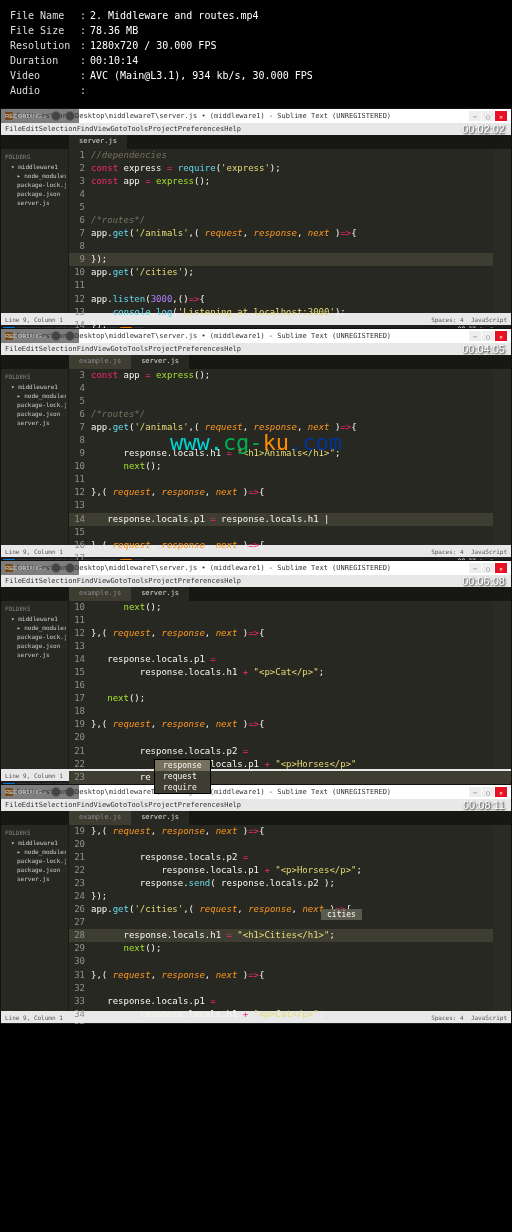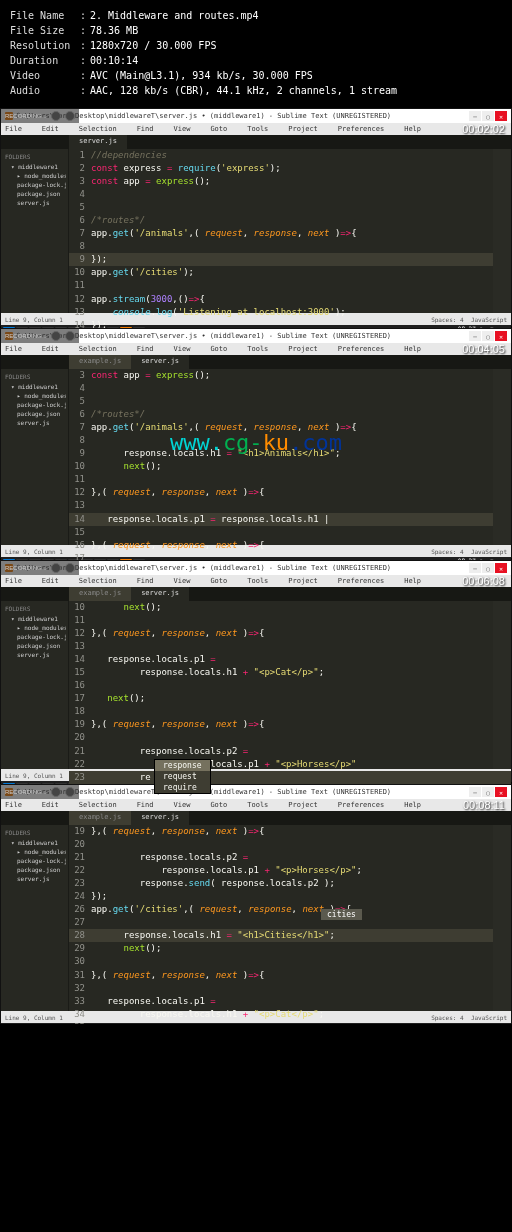--- a/index.html
+++ b/index.html
@@ -9,21 +9,21 @@
 .meta-label{width:70px;color:#ddd}
 .meta-colon{width:10px;color:#ddd}
 .meta-val{color:#fff;font-weight:normal}
 .win{background:#272822;margin-top:2px;border:1px solid #111;position:relative}
 .titlebar{background:#fff;height:14px;display:flex;align-items:center;padding:0 4px;font-size:7px;color:#333;justify-content:space-between}
 .titlebar-left{display:flex;align-items:center;gap:3px}
 .title-icon{width:8px;height:8px;background:#f57c00;border-radius:1px}
 .win-ctrls{display:flex;gap:1px}
 .win-btn{width:12px;height:10px;background:#eee;font-size:6px;display:flex;align-items:center;justify-content:center;color:#555}
 .win-btn.close{background:#e81123;color:#fff}
-.menubar{background:#e8e8e8;height:12px;display:flex;padding:0 4px;font-size:7px;color:#333;gap:20px;align-items:center}
+.menubar{background:#e8e8e8;height:12px;display:flex;padding:0 4px;font-size:7px;color:#333;gap:0;align-items:center}
 .menu-item{color:#333}
 .tabbar{background:#171814;height:14px;display:flex;padding-left:68px;font-size:7px}
 .tab{padding:2px 10px;color:#888;background:#3e3d32}
 .tab.active{background:#272822;color:#ddd}
 .timer{position:absolute;top:14px;right:6px;color:#fff;font-size:11px;font-family:sans-serif;z-index:5;text-shadow:1px 1px 2px #000}
 .body{display:flex;height:calc(100% - 54px)}
 .sidebar{width:68px;background:#272822;border-right:1px solid #1a1b17;font-size:6px;color:#aaa;padding:2px}
 .side-hdr{color:#888;padding:2px;font-size:6px}
 .side-item{padding:1px 2px;color:#ccc;white-space:nowrap;overflow:hidden}
 .side-item.indent1{padding-left:8px}
@@ -85,21 +85,20 @@
       <span class="meta-val">00:10:14</span>
     </div>
   <div class="meta-row">
       <span class="meta-label">Video</span>
       <span class="meta-colon">:</span>
       <span class="meta-val">AVC (Main@L3.1), 934 kb/s, 30.000 FPS</span>
     </div>
   <div class="meta-row">
       <span class="meta-label">Audio</span>
       <span class="meta-colon">:</span>
-      <span class="meta-val">AAC, 128 kb/s (CBR), 44.1 kHz, 2 channels, 1 stream</span>
     </div>
 </div>
 
 <div id="screens-container">
     <div class="win" style="height: 218px;">
       <div class="titlebar">
         <div class="titlebar-left">
           <div class="title-icon"></div>
           <span>C:\Users\moro\Desktop\middlewareT\server.js • (middleware1) - Sublime Text (UNREGISTERED)</span>
         </div>
@@ -176,21 +175,21 @@
             <div class="line">
               <span class="ln">10</span>
               <span class="code"><span class="c-punct">app.</span><span class="c-method">get</span><span class="c-punct">(</span><span class="c-string">'/cities'</span><span class="c-punct">);</span></span>
             </div>
             <div class="line">
               <span class="ln">11</span>
               <span class="code"></span>
             </div>
             <div class="line">
               <span class="ln">12</span>
-              <span class="code"><span class="c-punct">app.</span><span class="c-method">stream</span><span class="c-punct">(</span><span class="c-const">3000</span><span class="c-punct">,()</span><span class="c-storage">=&gt;</span><span class="c-punct">{</span></span>
+              <span class="code"><span class="c-punct">app.</span><span class="c-method">listen</span><span class="c-punct">(</span><span class="c-const">3000</span><span class="c-punct">,()</span><span class="c-storage">=&gt;</span><span class="c-punct">{</span></span>
             </div>
             <div class="line">
               <span class="ln">13</span>
               <span class="code">    <span class="c-keyword">console</span><span class="c-punct">.</span><span class="c-method">log</span><span class="c-punct">(</span><span class="c-string">'Listening at localhost:3000'</span><span class="c-punct">);</span></span>
             </div>
             <div class="line">
               <span class="ln">14</span>
               <span class="code"><span class="c-punct">});</span></span>
             </div>
           </div>

